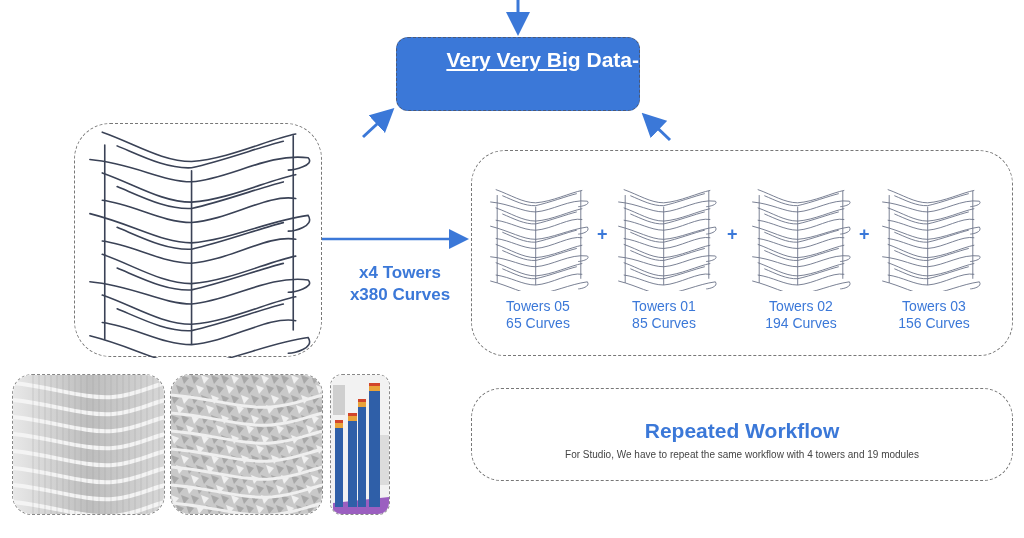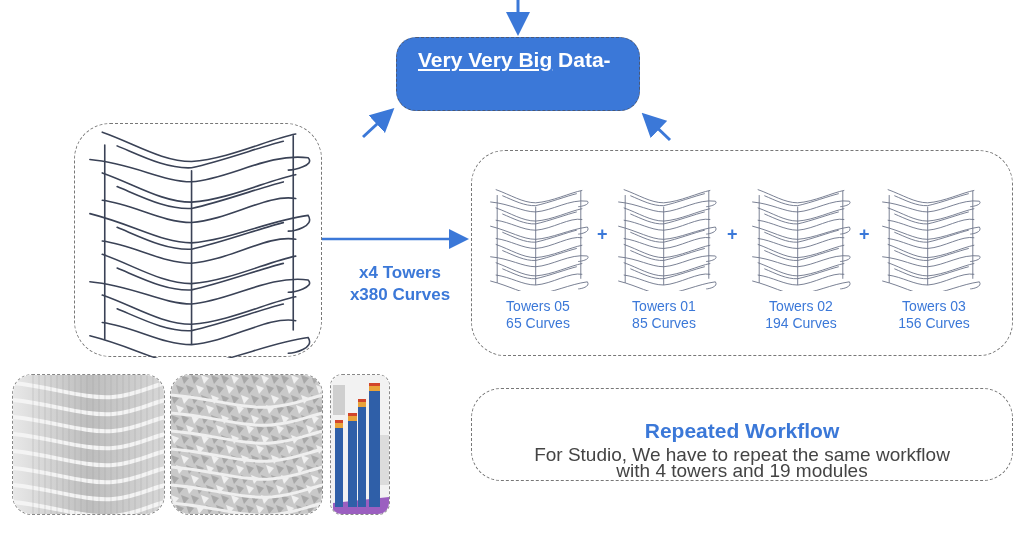--- a/index.html
+++ b/index.html
@@ -2,35 +2,35 @@
 <html><head>
 <meta charset="utf-8">
 <style>
   html, body { margin: 0; padding: 0; background: #ffffff; }
   body { width: 1024px; height: 538px; position: relative; overflow: hidden;
          font-family: "Liberation Sans", sans-serif; }
   .abs { position: absolute; }
   svg.overlay { position: absolute; left: 0; top: 0; }
   .title-box {
     left: 396px; top: 37px; width: 244px; height: 74px;
-    background: #3b78d8; border: 1.5px dashed #4a5a7a; border-radius: 20px;
+    background: #3b78d8; border: 1.5px dashed #4a5a7a; border-radius: 12px;
     box-sizing: border-box; color: #fff; font-weight: bold; font-size: 21px;
-    text-align: left; line-height: 26px; padding-top: 9px; padding-left: 21px;
+    text-align: right; line-height: 26px; padding-top: 9px;
   }
   .title-box u { text-decoration: underline; text-underline-offset: 2px; }
   .dash-box { border: 1.2px dashed #777; box-sizing: border-box; }
   .left-box { left: 74px; top: 123px; width: 248px; height: 234px; border-radius: 36px; }
   .right-box { left: 471px; top: 150px; width: 542px; height: 206px; border-radius: 34px; }
   .workflow-box { left: 471px; top: 388px; width: 542px; height: 93px; border-radius: 30px; text-align: center; }
   .summary { left: 330px; top: 262px; width: 140px; text-align: center; color: #3b78d8;
              font-weight: bold; font-size: 17px; line-height: 22px; }
   .tower-label { width: 110px; text-align: center; color: #3b78d8; font-size: 14px; line-height: 17px; }
   .plus { color: #3b78d8; font-weight: bold; font-size: 18px; }
   .wf-title { color: #3b78d8; font-weight: bold; font-size: 21px; margin-top: 30px; }
-  .wf-text { color: #444; font-size: 19px; line-height: 16px; margin: 4px 50px 0 50px; }
+  .wf-text { color: #444; font-size: 10px; line-height: 16px; margin: 4px 50px 0 50px; }
   .photo { border: 1.2px dashed #888; box-sizing: border-box; overflow: hidden; border-radius: 20px; }
   .photo1 { left: 12px; top: 374px; width: 153px; height: 141px; }
   .photo2 { left: 170px; top: 374px; width: 153px; height: 141px; }
   .photo3 { left: 330px; top: 374px; width: 60px; height: 141px; border-radius: 12px; }
 </style>
 </head>
 <body>
 
 <svg class="overlay" width="1024" height="538">
   <defs>

